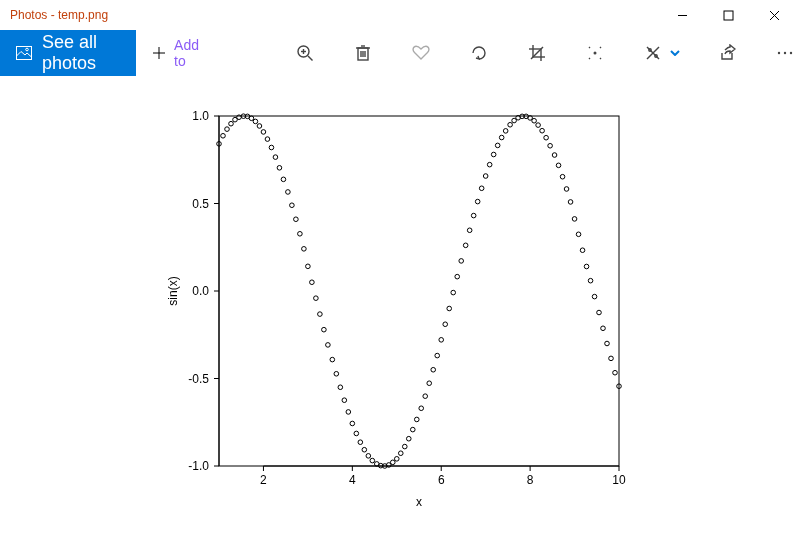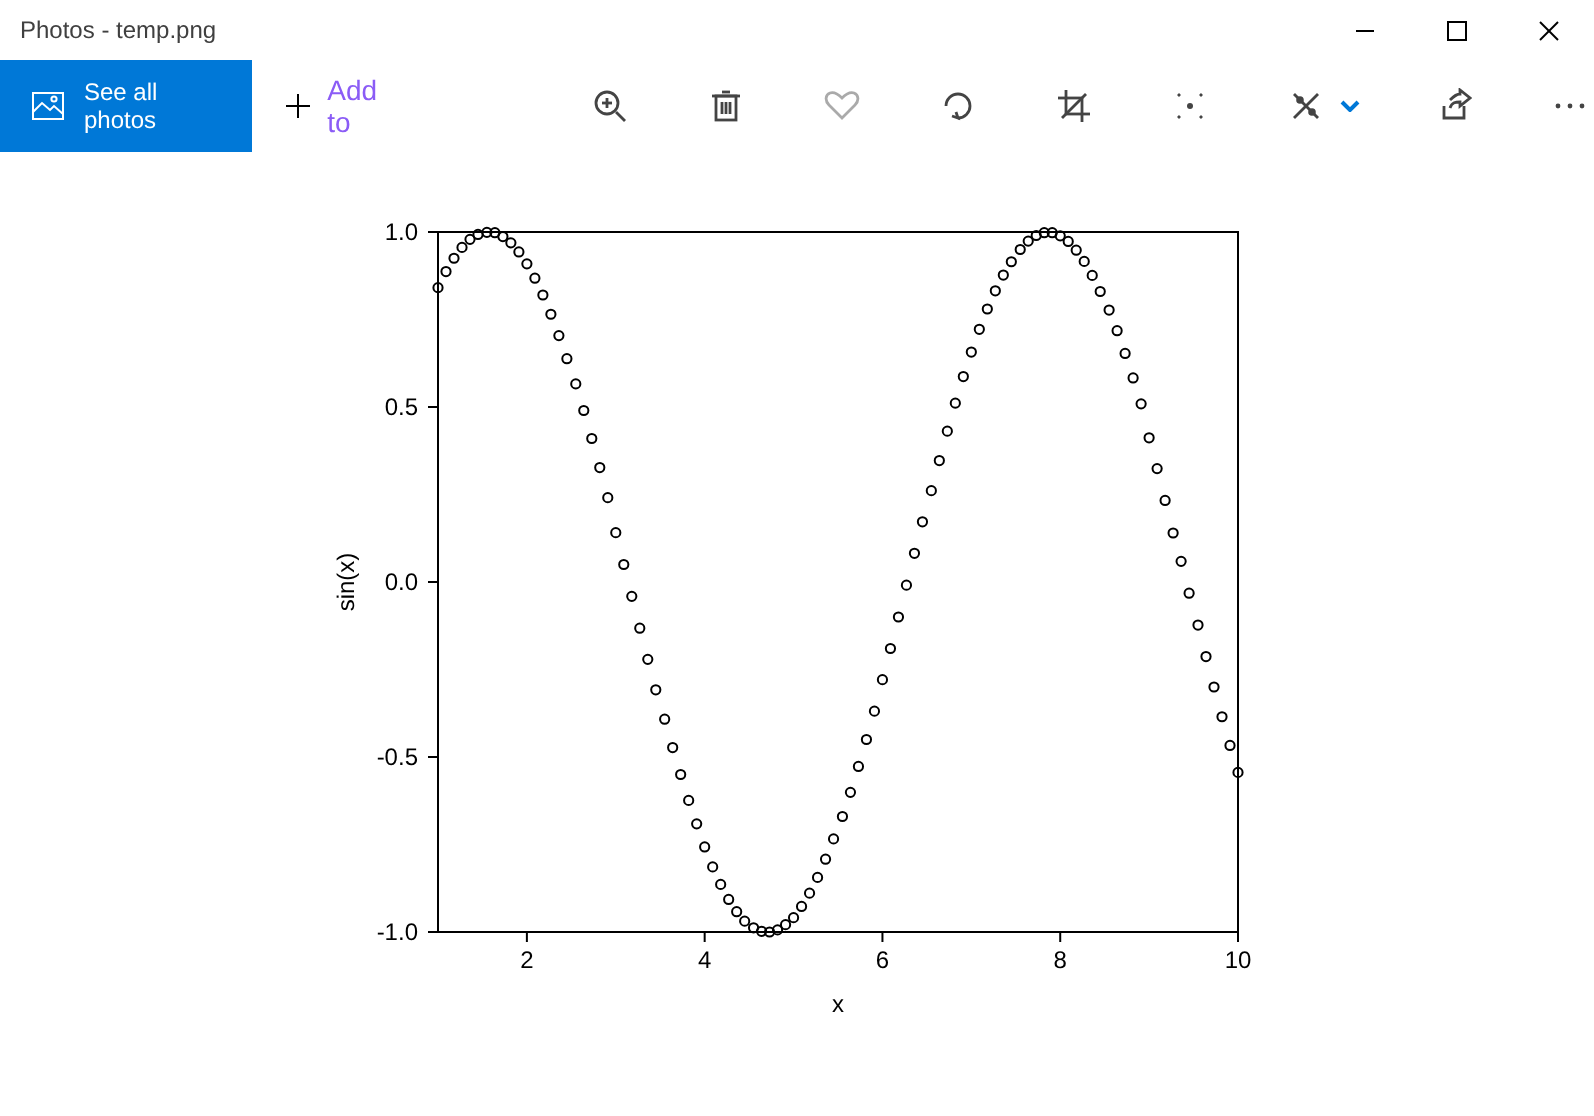--- a/index.html
+++ b/index.html
@@ -1,23 +1,23 @@
 <!DOCTYPE html>
 <html><head>
 <meta charset="utf-8">
 <style>
   html,body{margin:0;padding:0;font-family:"Segoe UI",Arial,sans-serif;background:#fff;color:#000;}
   .window{width:797px;height:558px;box-sizing:border-box;background:#fff;position:relative;}
-  .titlebar{height:30px;display:flex;align-items:center;justify-content:space-between;padding:0 0 0 10px;font-size:12px;color:#404040;}
+  .titlebar{height:30px;display:flex;align-items:center;justify-content:space-between;padding:0 0 0 10px;font-size:12px;color:#c2410c;}
   .titlebar .title{flex:1;}
   .win-controls{display:flex;height:100%;}
   .win-btn{width:46px;height:30px;display:flex;align-items:center;justify-content:center;cursor:default;}
   .win-btn svg{stroke:#000;fill:none;}
   .toolbar{height:46px;display:flex;align-items:center;padding:0;}
-  .btn-primary{background:#0078D7;color:#fff;display:flex;align-items:center;height:46px;padding:0 16px;font-size:12px;}
+  .btn-primary{background:#0078D7;color:#fff;display:flex;align-items:center;height:46px;padding:0 16px;font-size:18px;}
   .btn-primary .icon{margin-right:10px;display:flex;}
   .btn-addto{display:flex;align-items:center;color:#8b5cf6;font-size:14px;padding:0 16px;height:46px;}
   .btn-addto .icon{margin-right:8px;display:flex;}
   .toolbar-spacer{flex:0 0 60px;}
   .tool-icons{display:flex;align-items:center;gap:34px;margin-left:18px;}
   .tool-icon{width:24px;height:24px;display:flex;align-items:center;justify-content:center;}
   .tool-icon svg{stroke:#444;fill:none;stroke-width:1.4;}
   .edit-group{display:flex;align-items:center;gap:4px;}
   .chev{display:flex;align-items:center;justify-content:center;width:12px;height:12px;}
   .chev svg{stroke:#0078D7;fill:none;stroke-width:2;}

